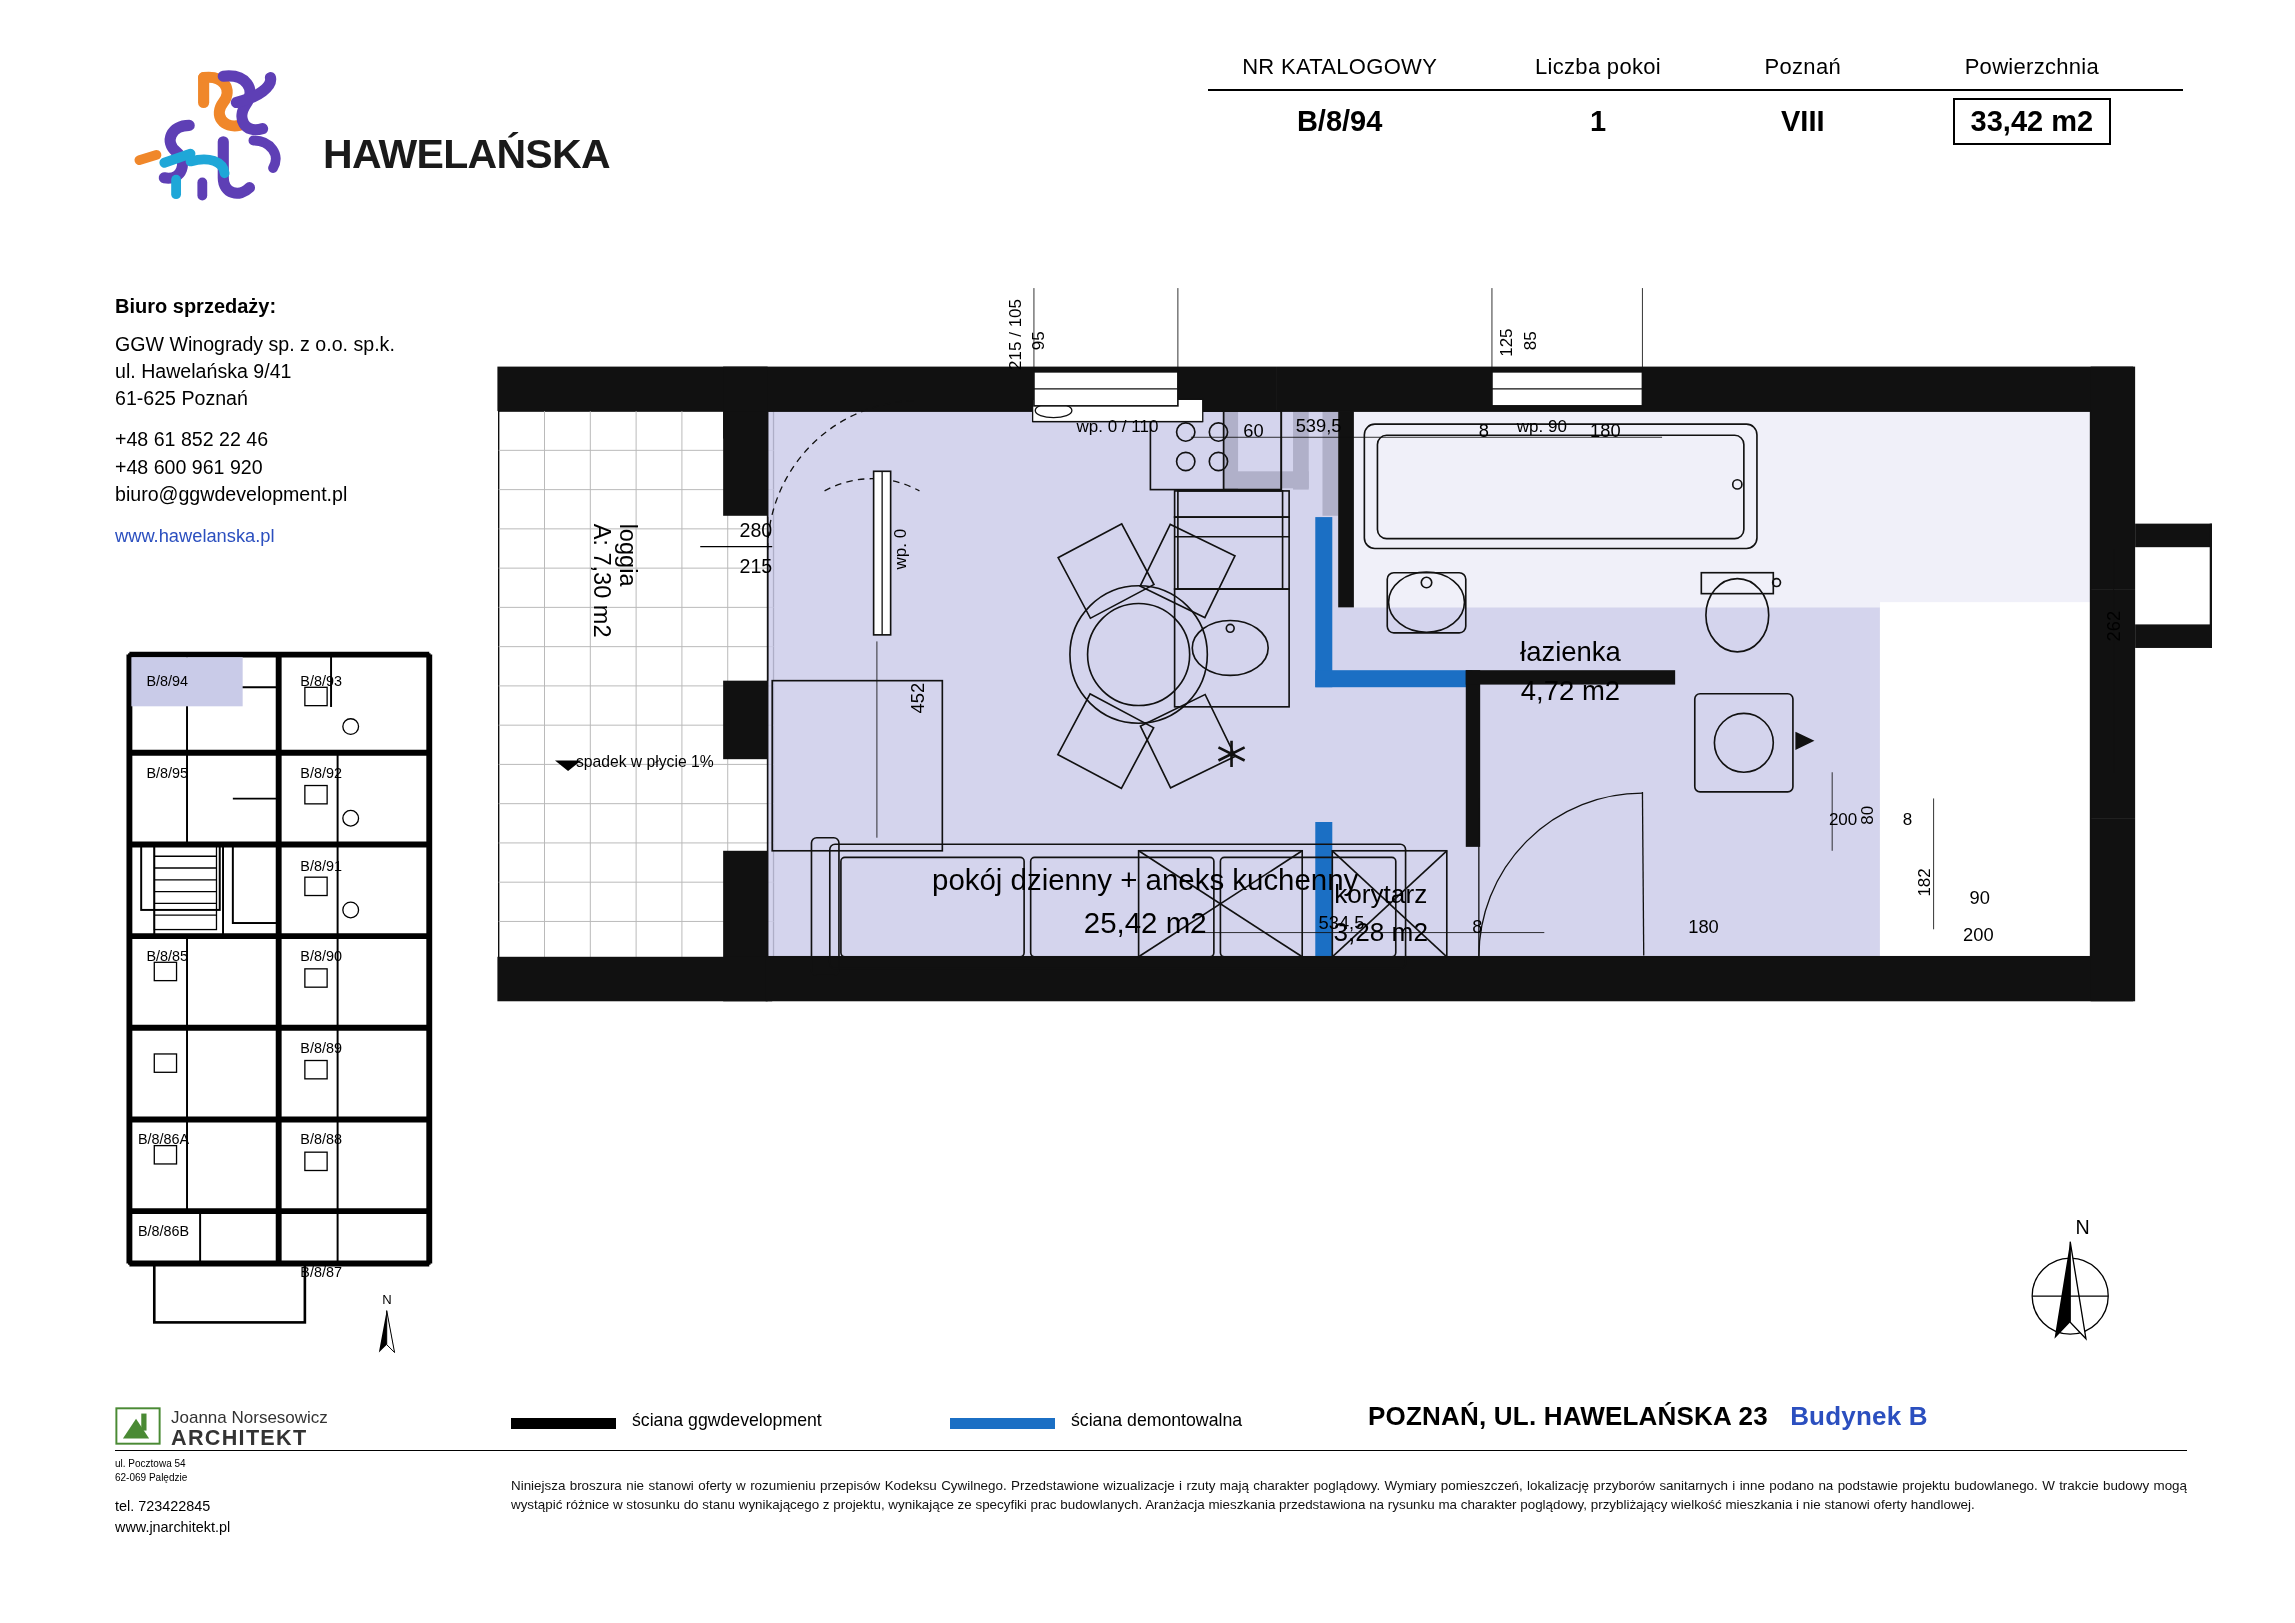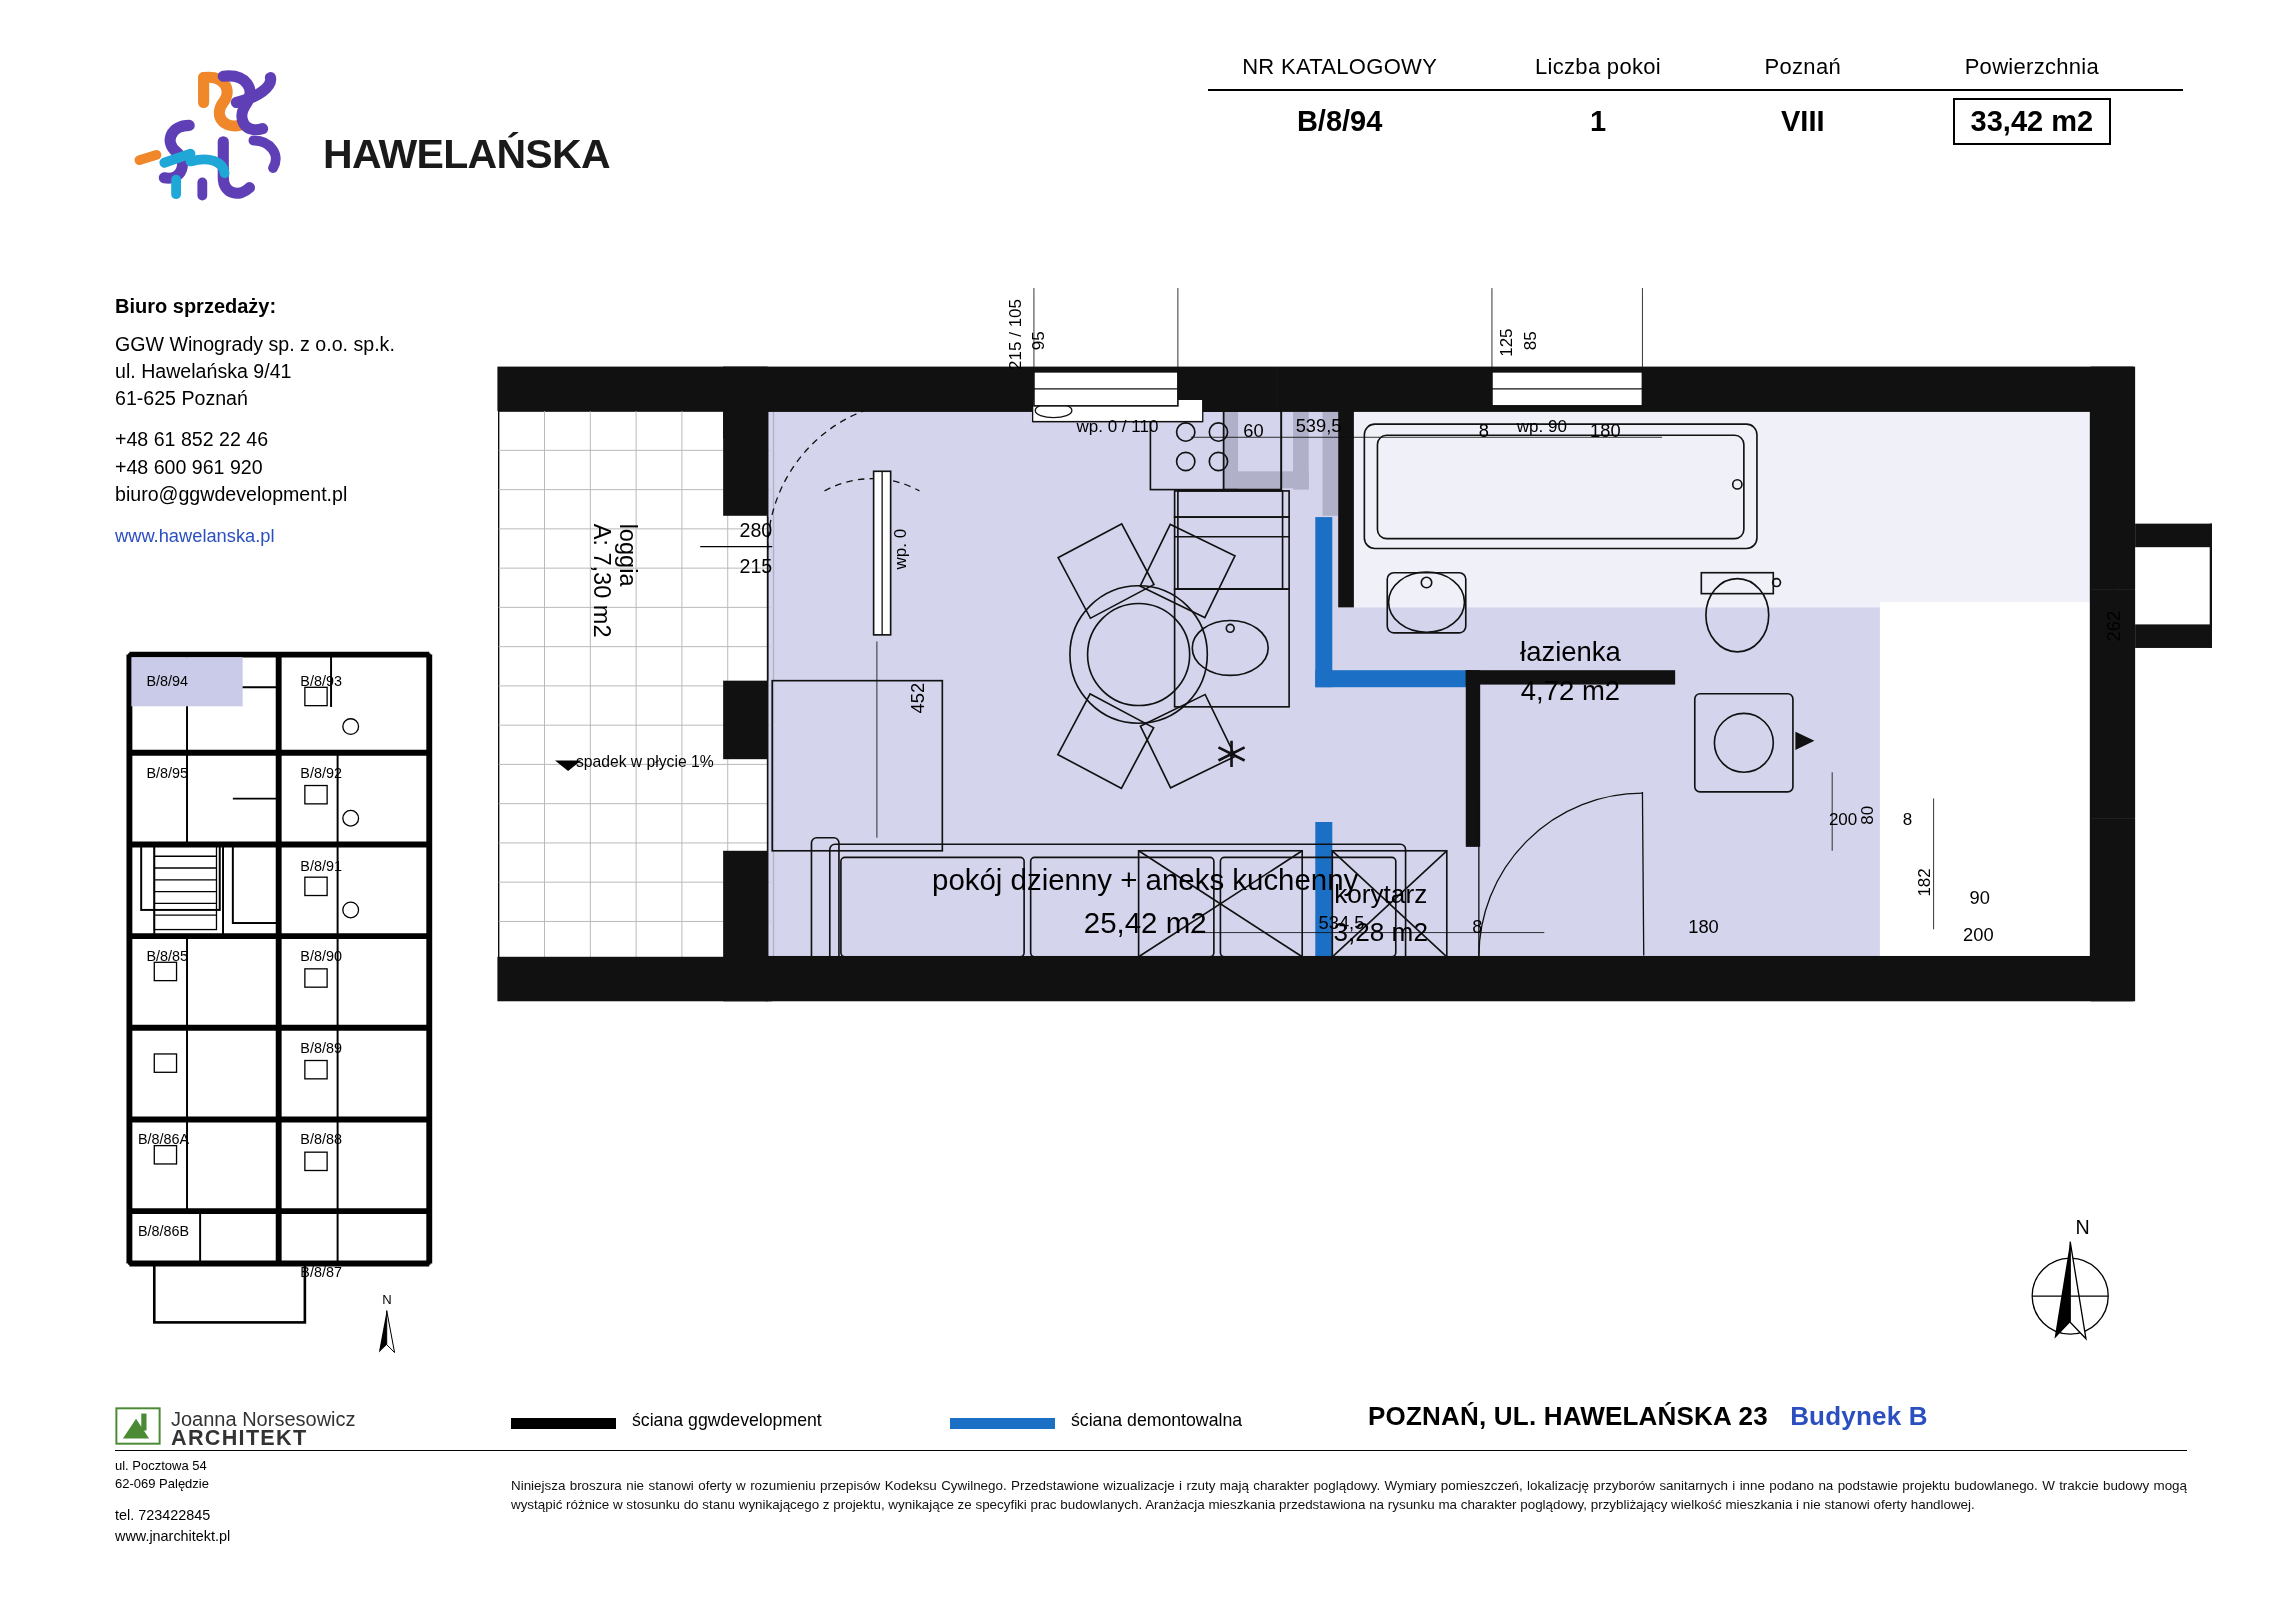--- a/index.html
+++ b/index.html
@@ -50,23 +50,23 @@
   #legend { left:511px; top:1411px; width:916px; height:26px; }
   .lg-item { position:absolute; font-size:17.7px; }
   .lg-bar { position:absolute; height:11px; }
 
   
   #bottom-title { left:1368px; top:1401px; font-size:26px; font-weight:700; letter-spacing:0.2px; }
   #bottom-title .bud { color:#2b4fbf; }
 
   
   #arch { left:115px; top:1407px; width:314px; }
-  #arch .nm { font-size:20px; color:#333; }
+  #arch .nm { font-size:17px; color:#333; }
   #arch .nm2 { font-size:21.6px; letter-spacing:1.3px; color:#333;font-weight:bold; }
-  #arch .sm { font-size:13px; line-height:1.45; margin-top:10.5px; }
+  #arch .sm { font-size:10px; line-height:1.45; margin-top:10.5px; }
   #arch .sm2 { font-size:14.4px; line-height:1.45; margin-top:10.5px; }
 
   
   #disclaimer { left:511px; top:1476px; width:1676px; font-size:13.4px; line-height:1.42; text-align:justify; color:#111; }
 
   
   #divider { left:115px; top:1450px; width:2072px; height:1.3px; background:#000; }
 
   
   #north-main { left:2023px; top:1214px; width:118px; height:151px; }

